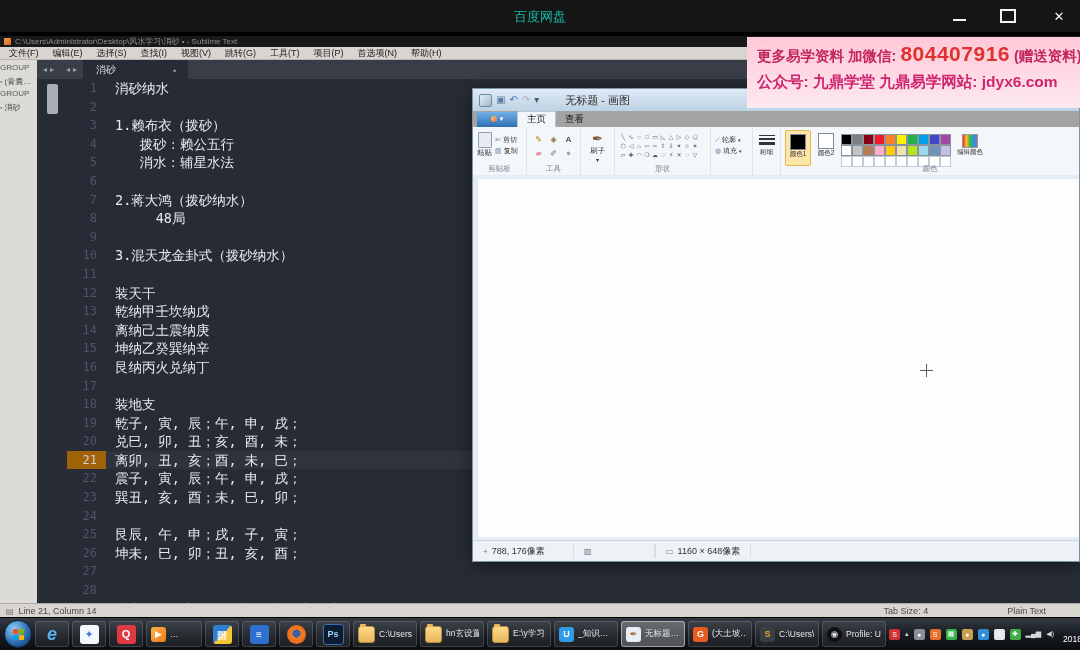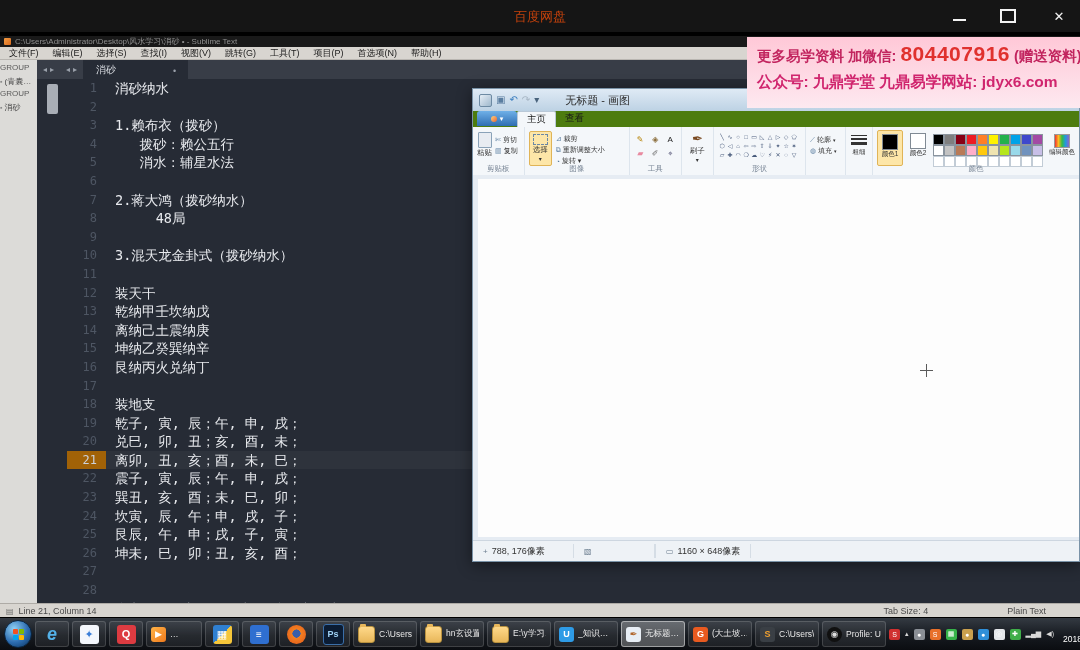--- a/index.html
+++ b/index.html
@@ -1,20 +1,20 @@
 <!DOCTYPE html>
 <html><head>
 <meta charset="utf-8">
 <style>
   html,body{margin:0;padding:0;}
   body{width:1080px;height:650px;position:relative;overflow:hidden;background:#000;
        font-family:"Liberation Sans","DejaVu Sans",sans-serif;}
   
   .topbar{position:absolute;left:0;top:0;width:1080px;height:32px;background:#151515;}
-  .topbar-title{position:absolute;left:0;right:0;top:8px;text-align:center;color:#c2410c;font-size:13px;}
+  .topbar-title{position:absolute;left:0;right:0;top:8px;text-align:center;color:#14b8a6;font-size:13px;}
   .win-controls{position:absolute;right:12px;top:0;height:32px;display:flex;align-items:center;gap:34px;}
   .wc{color:#f2f2f2;font-size:13px;width:18px;text-align:center;cursor:default;}
   .wc-min{border-bottom:2px solid #f2f2f2;width:13px;height:7px;}
   .wc-max{width:12px;height:10px;border:2px solid #f2f2f2;}
   
   .sublime{position:absolute;left:0;top:36px;width:1080px;height:581px;background:#262b35;}
   .st-title{position:absolute;left:0;top:0;width:100%;height:11px;background:#191919;display:flex;align-items:center;}
   .st-title-icon{width:7px;height:7px;margin:0 4px;background:linear-gradient(135deg,#f49b42,#d96b1e);border-radius:1px;}
   .st-title-text{color:#8f8f8f;font-size:8px;white-space:nowrap;}
   .st-menu{position:absolute;left:0;top:11px;width:100%;height:13px;background:#d8d5d0;border-bottom:1px solid #b9b6b1;display:flex;align-items:center;padding-left:2px;box-sizing:border-box;}
@@ -45,21 +45,21 @@
   .paint{position:absolute;left:472px;top:88px;width:608px;height:474px;background:#c7d7e6;border:1px solid #7a93a8;box-sizing:border-box;box-shadow:0 3px 14px rgba(0,0,0,.45);}
   .p-title{position:absolute;left:0;top:0;width:100%;height:22px;background:linear-gradient(#dfeaf5,#bdd2e4);display:flex;align-items:center;}
   .p-qat{display:flex;align-items:center;gap:4px;margin-left:6px;}
   .p-qat span{font-size:10px;line-height:1;}
   .p-logo{width:11px;height:11px;background:linear-gradient(135deg,#e6eef6,#9fb8cc);border:1px solid #6d8aa3;border-radius:2px;}
   .p-save{color:#5b7ea0;}
   .p-undo{color:#3a7ebf;}
   .p-redo{color:#a7b6c4;}
   .p-qat-dd{color:#49637c;font-size:7px;}
   .p-title-text{margin-left:26px;font-size:11px;color:#2e2e2e;}
-  .p-tabrow{position:absolute;left:0;top:22px;width:100%;height:16px;background:#4d7c0f;display:flex;align-items:flex-start;}
+  .p-tabrow{position:absolute;left:0;top:22px;width:100%;height:16px;background:#a3a3a3;display:flex;align-items:center;}
   .p-appbtn{width:40px;height:15px;margin-left:4px;background:linear-gradient(#6fb0e8,#2f6eb2);border-radius:3px 3px 0 0;display:flex;align-items:center;justify-content:center;gap:3px;color:#fff;font-size:7px;}
   .p-appbtn .dot{width:6px;height:6px;border-radius:50%;background:linear-gradient(135deg,#ffd27a,#e8633a);}
   .p-tab{height:15px;padding:0 9px;font-size:9.5px;color:#1a1a1a;display:flex;align-items:center;}
   .p-tab.active{background:#f4f7fa;border:1px solid #bac9d8;border-bottom:none;border-radius:2px 2px 0 0;}
   .p-ribbon{position:absolute;left:0;top:38px;width:100%;height:48px;background:#f4f7fa;border-bottom:1px solid #c6d2de;display:flex;}
   .p-group{position:relative;height:100%;border-right:1px solid #dde5ed;box-sizing:border-box;}
   .p-group-label{position:absolute;left:0;right:0;bottom:1px;text-align:center;font-size:7.5px;color:#7a8797;}
   .p-big{display:flex;flex-direction:column;align-items:center;font-size:7.5px;color:#333;}
   .p-sel-big{background:#fde6a8;border:1px solid #e0b457;border-radius:2px;}
   .p-smallcol{display:flex;flex-direction:column;gap:1px;font-size:7px;color:#333;overflow:hidden;}
@@ -272,21 +272,20 @@
         <div class="st-line">
           <span class="st-gutter">22</span>
           <span class="st-code">震子, 寅, 辰；午, 申, 戌；</span>
         </div>
         <div class="st-line">
           <span class="st-gutter">23</span>
           <span class="st-code">巽丑, 亥, 酉；未, 巳, 卯；</span>
         </div>
         <div class="st-line">
           <span class="st-gutter">24</span>
-          <span class="st-code">坎寅, 辰, 午；申, 戌, 子；</span>
         </div>
         <div class="st-line">
           <span class="st-gutter">25</span>
           <span class="st-code">艮辰, 午, 申；戌, 子, 寅；</span>
         </div>
         <div class="st-line">
           <span class="st-gutter">26</span>
           <span class="st-code">坤未, 巳, 卯；丑, 亥, 酉；</span>
         </div>
         <div class="st-line">
@@ -346,44 +345,20 @@
               <span class="p-ico">✄</span>
               <span>剪切</span>
             </span>
           <span class="p-smallrow">
               <span class="p-ico">▥</span>
               <span>复制</span>
             </span>
         </span>
       </div>
       <div class="p-group-label">剪贴板</div>
-    </div>
-    <div class="p-group" style="width:110px;">
-      <div style="display:flex;gap:4px;padding:4px 2px 0 4px;">
-        <span class="p-big p-sel-big" style="padding:2px 3px;">
-          <span class="p-rect-ico"></span>
-          <span>选择</span>
-          <span style="font-size:6px;">▾</span>
-        </span>
-        <span class="p-smallcol" style="padding-top:3px;">
-          <span class="p-smallrow">
-              <span class="p-ico">⊿</span>
-              <span>裁剪</span>
-            </span>
-          <span class="p-smallrow">
-              <span class="p-ico">⧉</span>
-              <span>重新调整大小</span>
-            </span>
-          <span class="p-smallrow">
-              <span class="p-ico">◔</span>
-              <span>旋转 ▾</span>
-            </span>
-        </span>
-      </div>
-      <div class="p-group-label">图像</div>
     </div>
     <div class="p-group" style="width:54px;">
       <div class="p-tools-grid" id="p-tools">
           <span class="p-tool" style="color: rgb(184, 134, 11);">✎</span>
           <span class="p-tool" style="color: rgb(138, 109, 59);">◈</span>
           <span class="p-tool" style="color: rgb(34, 34, 34);">A</span>
           <span class="p-tool" style="color: rgb(232, 138, 160);">▰</span>
           <span class="p-tool" style="color: rgb(119, 119, 119);">✐</span>
           <span class="p-tool" style="color: rgb(85, 85, 119);">⌖</span>
         </div>

